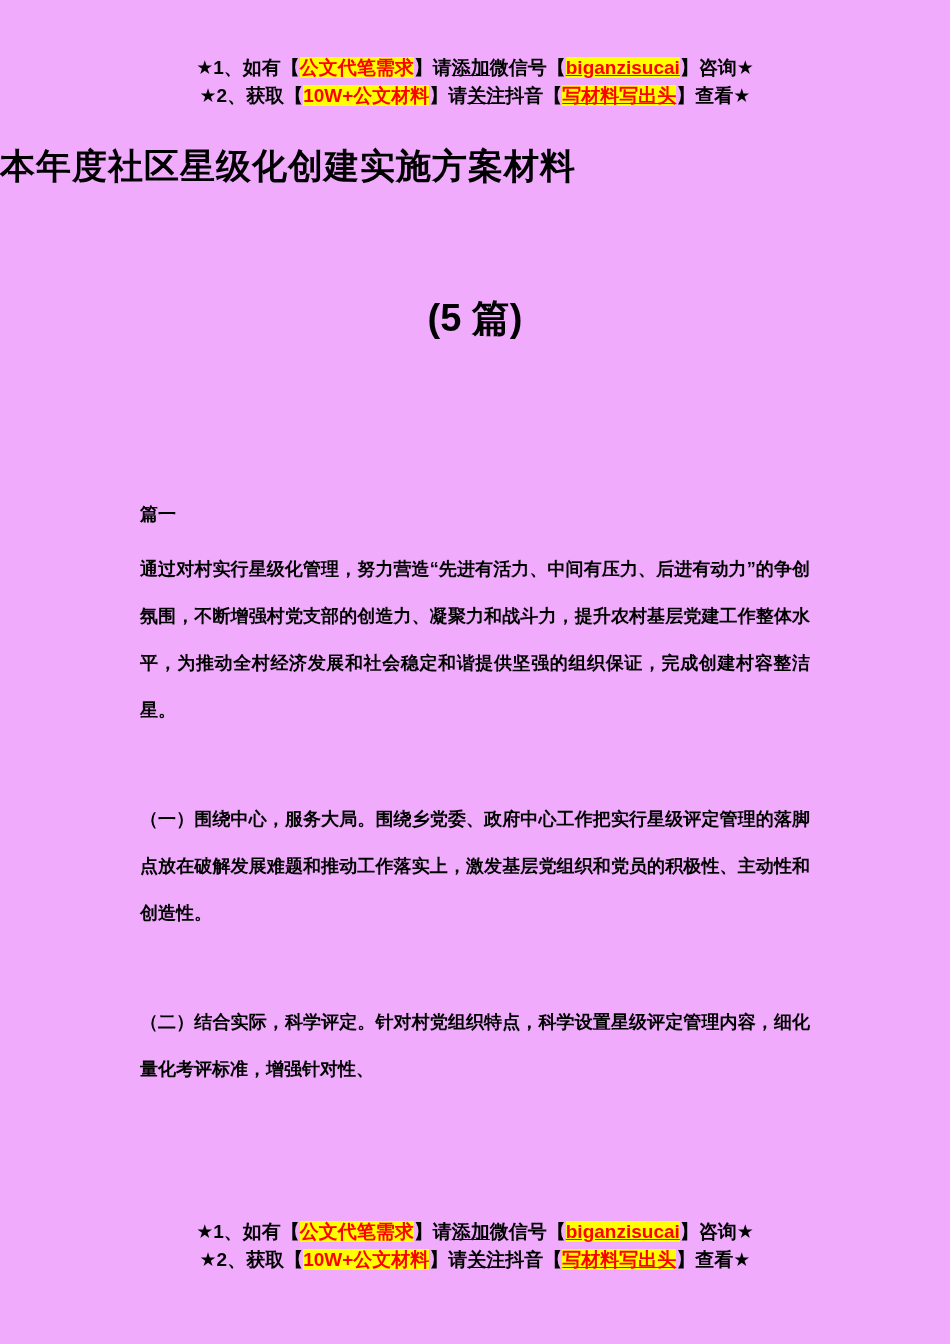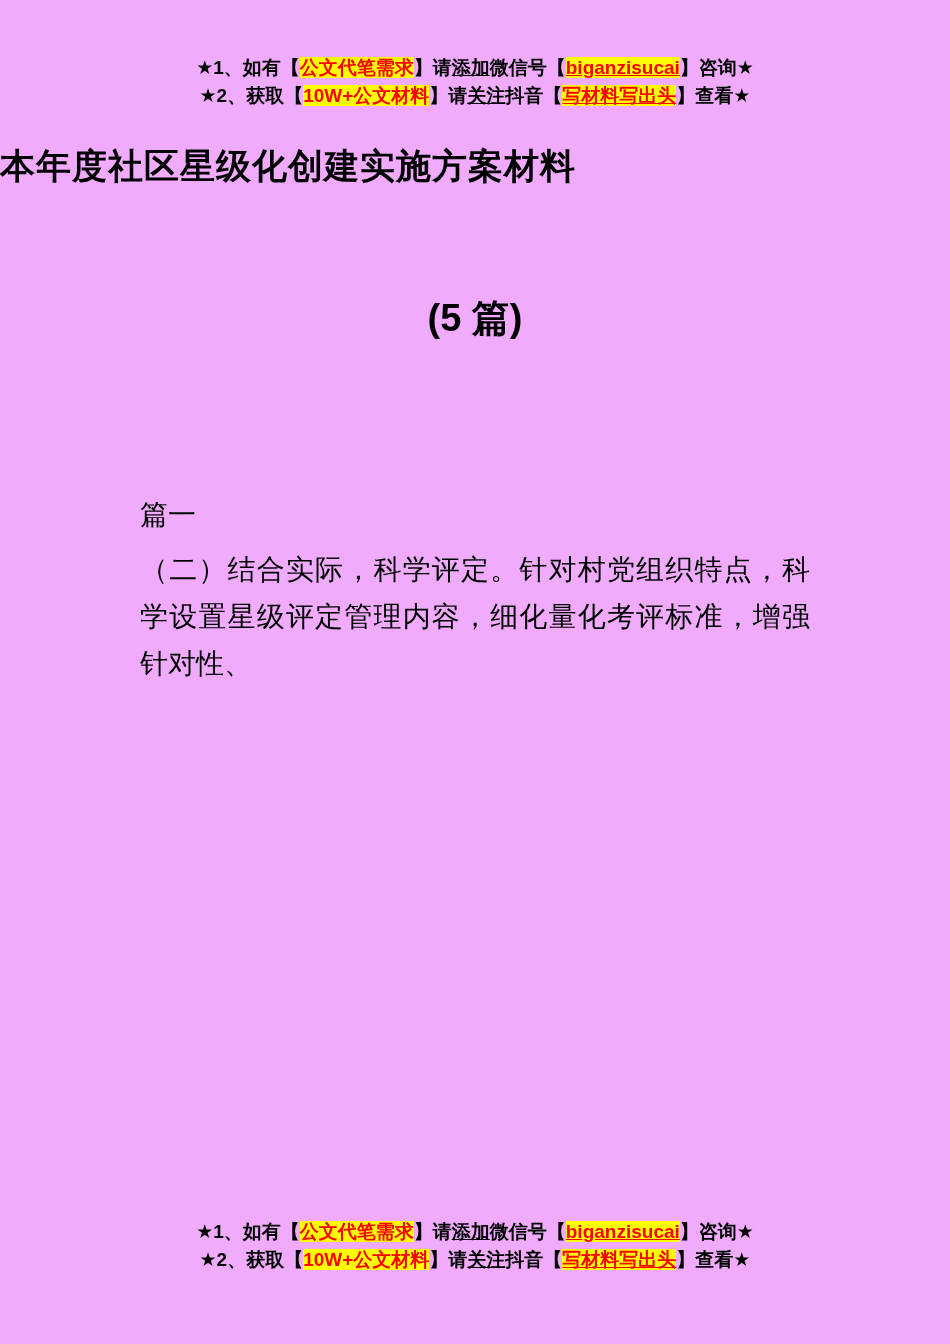--- a/index.html
+++ b/index.html
@@ -49,24 +49,25 @@
   }
   .doc-subtitle {
     margin: 108px 0 0 0;
     text-align: center;
     font-size: 38px;
     font-weight: bold;
     line-height: 1.2;
   }
   .body-text {
     margin: 150px 140px 0 140px;
-    font-size: 28px;
+    font-size: 18px;
     line-height: 47px;
     text-align: justify;
     word-break: break-all;
+    font-weight: bold;
   }
   .body-text p { margin: 0 0 62px 0; }
   .body-text p.section-label { margin: 0 0 8px 0; }
   .body-text p:last-child { margin-bottom: 0; }
 </style>
 </head>
 <body>
 
 <div class="page">
 
@@ -78,20 +79,22 @@
       <span>★2、获取【</span><span class="hl">10W+公文材料</span><span>】请</span><span class="u">关注</span><span>抖音【</span><span class="hl-u">写材料写出头</span><span>】查看★</span>
     </div>
   </div>
 
   <h1 class="doc-title">本年度社区星级化创建实施方案材料</h1>
 
   <div class="doc-subtitle">(5 篇)</div>
 
   <div class="body-text">
     <p class="section-label">篇一</p>
+    <p>通过对村实行星级化管理，努力营造“先进有活力、中间有压力、后进有动力”的争创氛围，不断增强村党支部的创造力、凝聚力和战斗力，提升农村基层党建工作整体水平，为推动全村经济发展和社会稳定和谐提供坚强的组织保证，完成创建村容整洁星。</p>
+    <p>（一）围绕中心，服务大局。围绕乡党委、政府中心工作把实行星级评定管理的落脚点放在破解发展难题和推动工作落实上，激发基层党组织和党员的积极性、主动性和创造性。</p>
     <p>（二）结合实际，科学评定。针对村党组织特点，科学设置星级评定管理内容，细化量化考评标准，增强针对性、</p>
   </div>
 
   <div class="promo promo-footer">
     <div>
       <span>★1、如有【</span><span class="hl">公文代笔需求</span><span>】请</span><span class="u">添加</span><span>微信号【</span><span class="hl-u">biganzisucai</span><span>】咨询★</span>
     </div>
     <div>
       <span>★2、获取【</span><span class="hl">10W+公文材料</span><span>】请</span><span class="u">关注</span><span>抖音【</span><span class="hl-u">写材料写出头</span><span>】查看★</span>
     </div>

